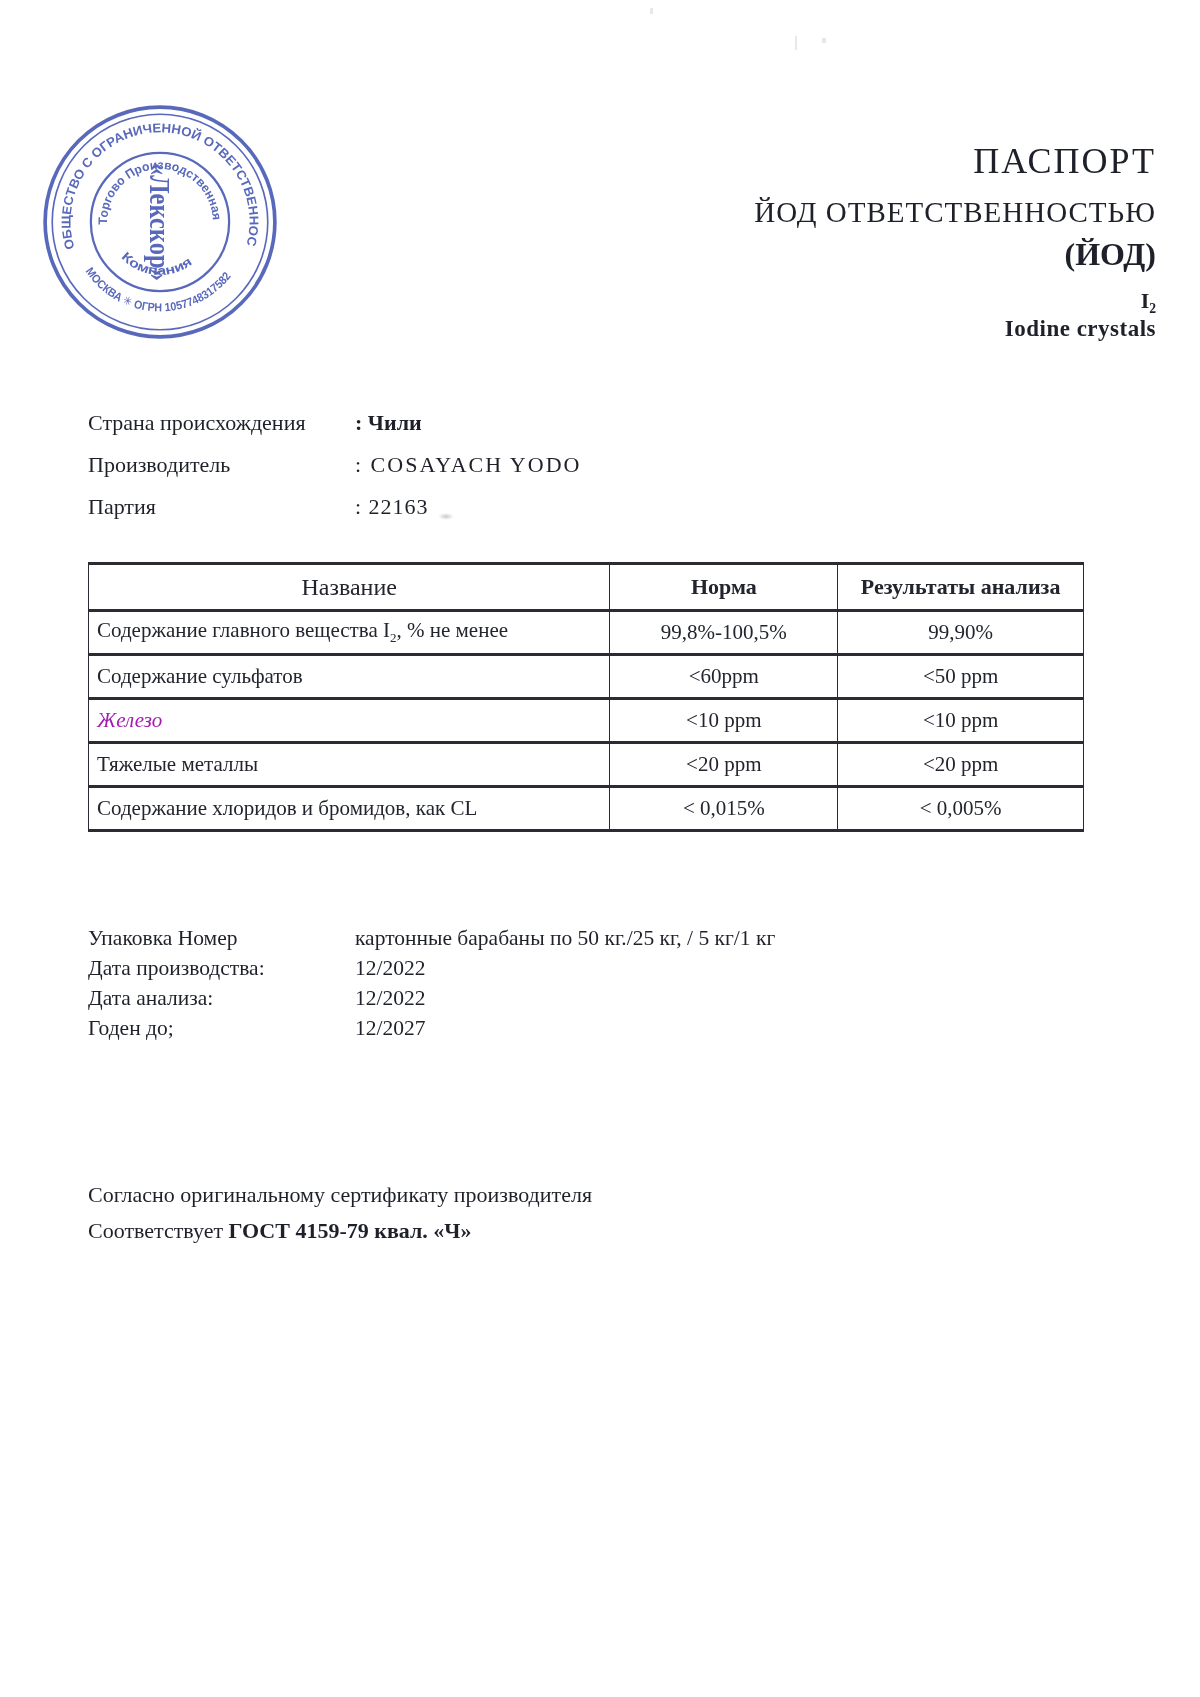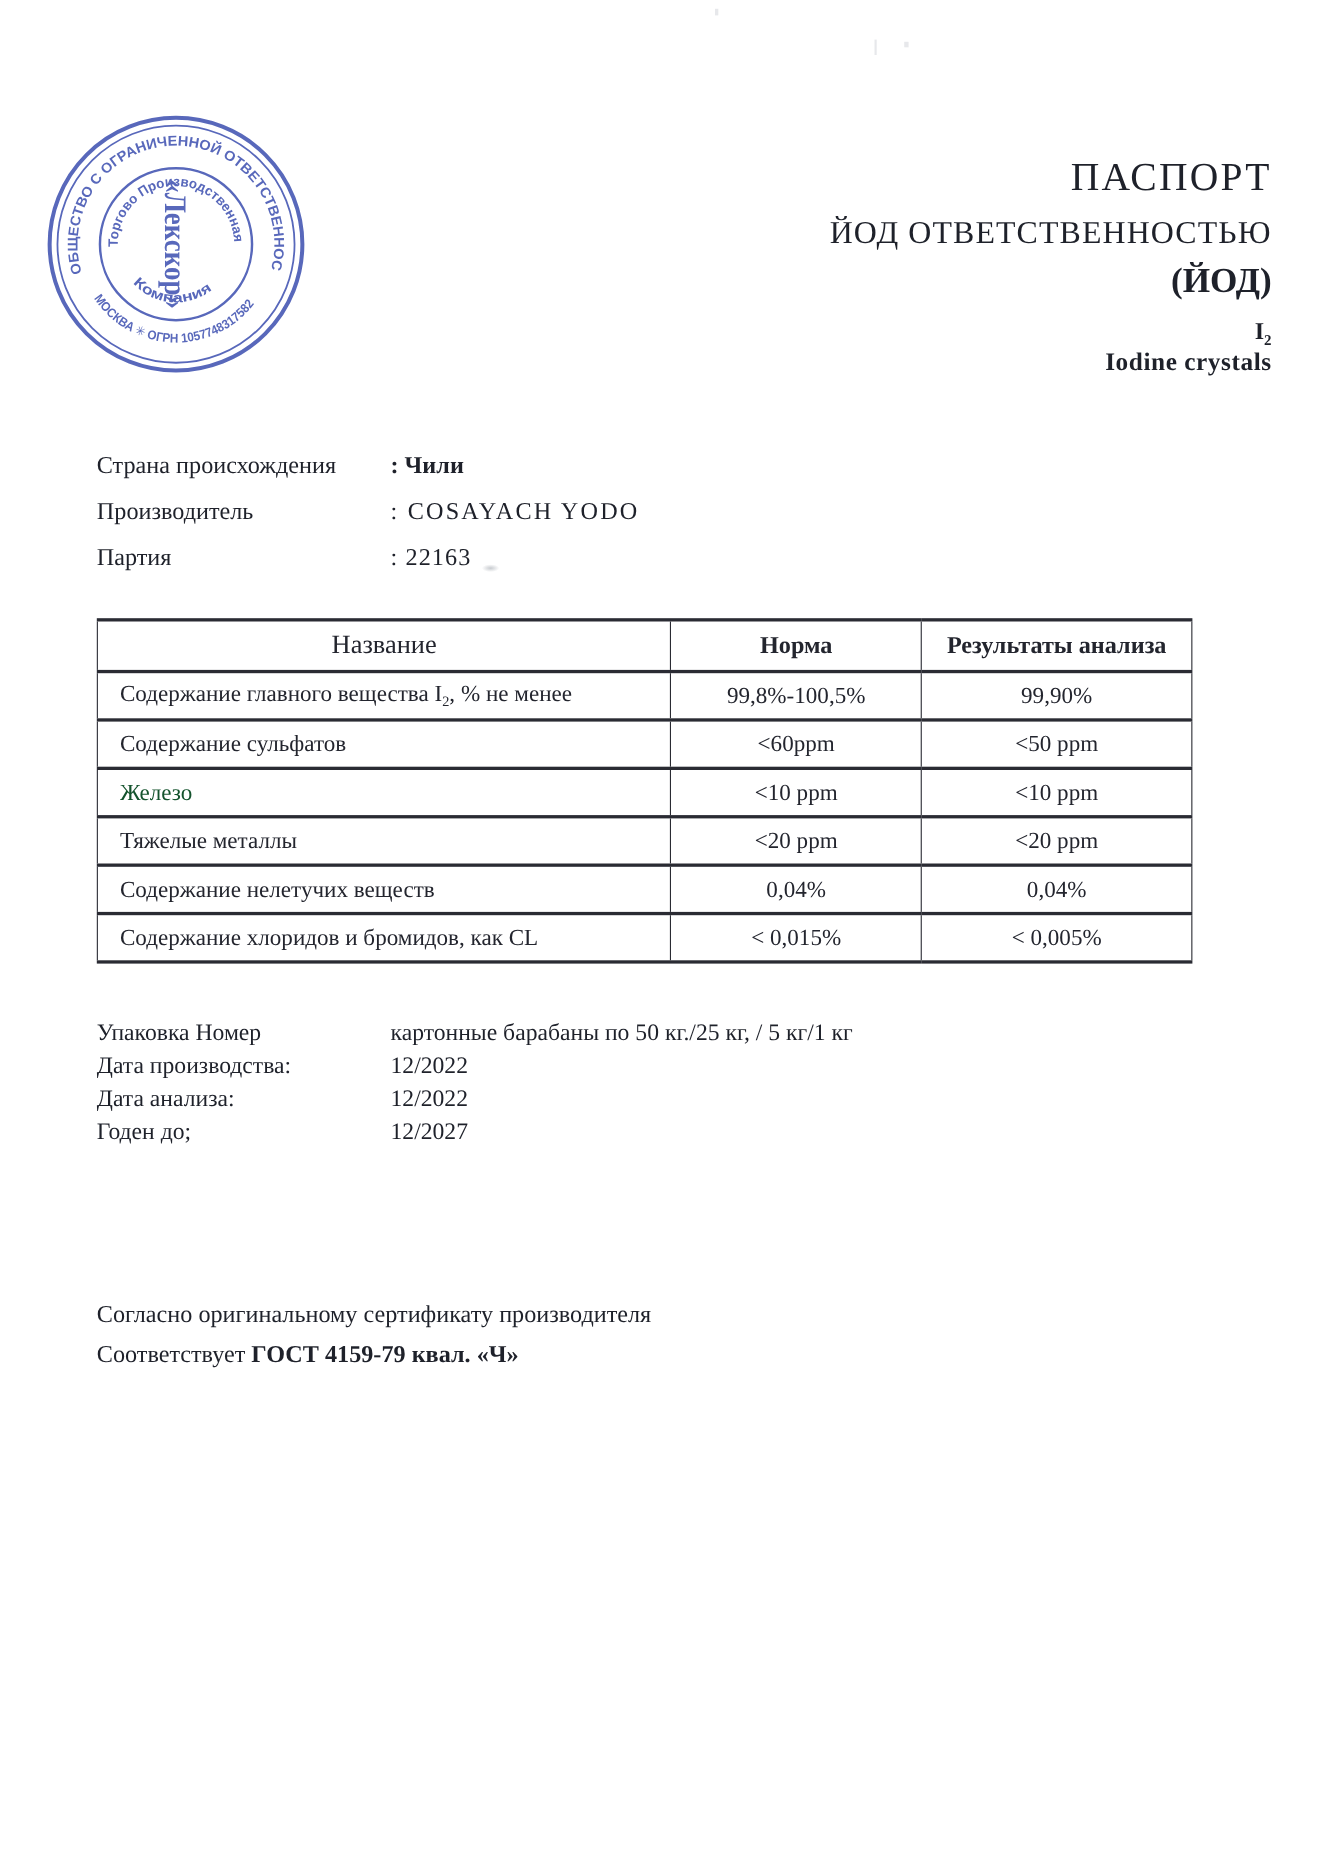--- a/index.html
+++ b/index.html
@@ -43,29 +43,29 @@
 
   
   table.analysis {
     position:absolute; left:88px; top:562px; width:996px;
     border-collapse:collapse; table-layout:fixed;
     font-size:21px; color:#23252e;
   }
   table.analysis th, table.analysis td {
     border:1.6px solid #2a2b33;
     border-top-width:3px; border-bottom-width:3px;
-    padding:0 20px; overflow:hidden; white-space:nowrap;
+    padding:0 8px; overflow:hidden; white-space:nowrap;
   }
   table.analysis th { height:44px; vertical-align:middle; }
   table.analysis td { height:41px; vertical-align:middle; }
   .th-name { font-size:24px; font-weight:400; text-align:center; }
   .th-bold { font-size:22px; font-weight:700; text-align:center; }
   td.cell-name { text-align:left; }
   td.cell-val  { text-align:center; }
-  tr.faded td.cell-name { color:#14532d; }
+  tr.faded td.cell-name { color:#a21caf;font-style:italic; }
 
   
   .pack-row { position:absolute; left:88px; width:1050px; font-size:21.5px; }
   .pack-label { display:inline-block; width:267px; }
   .p0 { top:926px; } .p1 { top:956px; } .p2 { top:986px; } .p3 { top:1016px; }
 
   
   .footer-line { position:absolute; left:88px; width:1050px; font-size:22px; }
   .fl1 { top:1182px; }
   .fl2 { top:1218px; }
@@ -158,25 +158,20 @@
       <td class="cell-name">Железо</td>
       <td class="cell-val">&lt;10 ppm</td>
       <td class="cell-val">&lt;10 ppm</td>
     </tr>
     <tr>
       <td class="cell-name">Тяжелые металлы</td>
       <td class="cell-val">&lt;20 ppm</td>
       <td class="cell-val">&lt;20 ppm</td>
     </tr>
     <tr>
-      <td class="cell-name">Содержание нелетучих веществ</td>
-      <td class="cell-val">0,04%</td>
-      <td class="cell-val">0,04%</td>
-    </tr>
-    <tr>
       <td class="cell-name">Содержание хлоридов и бромидов, как CL</td>
       <td class="cell-val">&lt; 0,015%</td>
       <td class="cell-val">&lt; 0,005%</td>
     </tr>
   </tbody>
     </table>
 
   <div class="pack-row p0">
     <span class="pack-label">Упаковка Номер</span><span class="pack-value">картонные барабаны по 50 кг./25 кг, / 5 кг/1 кг</span>
   </div>

